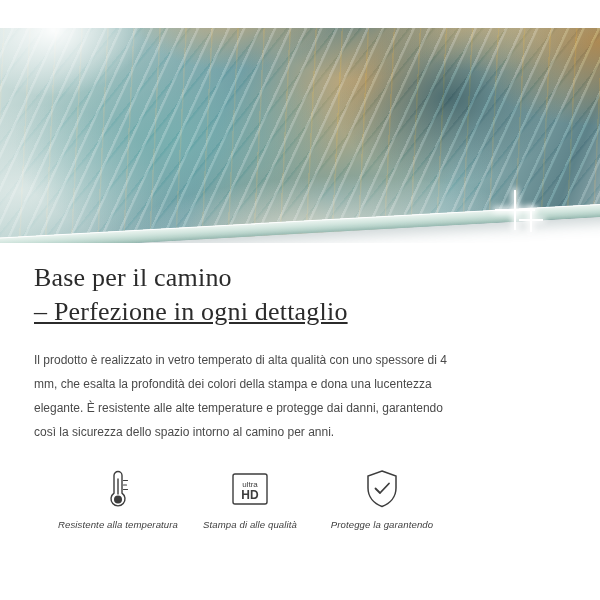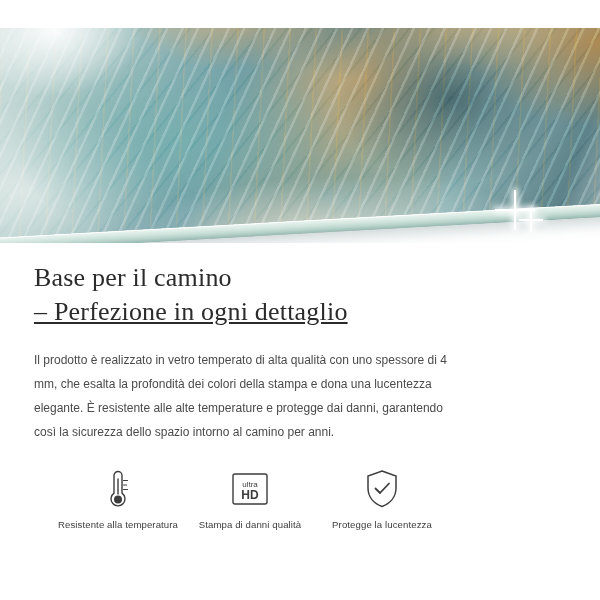--- a/index.html
+++ b/index.html
@@ -175,20 +175,21 @@
     display: flex;
     align-items: center;
     justify-content: center;
   }
   .feature-label {
     margin-top: 7px;
     font-size: 9.6px;
     color: #3d3d3d;
     text-align: center;
     letter-spacing: 0.1px;
+    font-style: italic;
   }
 
   
   .bottom-bar {
     position: absolute;
     left: 0;
     right: 0;
     bottom: 0;
     height: 16px;
     background: #ffffff;
@@ -234,31 +235,31 @@
       </div>
 
       <div class="feature">
         <div class="feature-icon">
           <svg width="40" height="40" viewBox="0 0 40 40" fill="none" xmlns="http://www.w3.org/2000/svg">
             <rect x="3" y="5" width="34" height="30" rx="2" stroke="#3d3d3d" stroke-width="1.4"></rect>
             <text x="20" y="18" font-family="Liberation Sans, sans-serif" font-size="8" fill="#3d3d3d" text-anchor="middle">ultra</text>
             <text x="20" y="30" font-family="Liberation Sans, sans-serif" font-size="12" font-weight="bold" fill="#3d3d3d" text-anchor="middle">HD</text>
           </svg>
         </div>
-        <div class="feature-label">Stampa di danni qualità</div>
+        <div class="feature-label">Stampa di alle qualità</div>
       </div>
 
       <div class="feature">
         <div class="feature-icon">
           <svg width="38" height="42" viewBox="0 0 38 42" fill="none" xmlns="http://www.w3.org/2000/svg">
             <path d="M19 3l14 5v12c0 9-6 15.5-14 18.5C11 35.5 5 29 5 20V8l14-5z" stroke="#3d3d3d" stroke-width="1.5" fill="none"></path>
             <path d="M12.5 20.5l4.5 4.5 9-9.5" stroke="#3d3d3d" stroke-width="1.8" stroke-linecap="round" stroke-linejoin="round" fill="none"></path>
           </svg>
         </div>
-        <div class="feature-label">Protegge la lucentezza</div>
+        <div class="feature-label">Protegge la garantendo</div>
       </div>
 
 
 
 
     </div>
   </div>
 
   <div class="bottom-bar"></div>
 </div>

